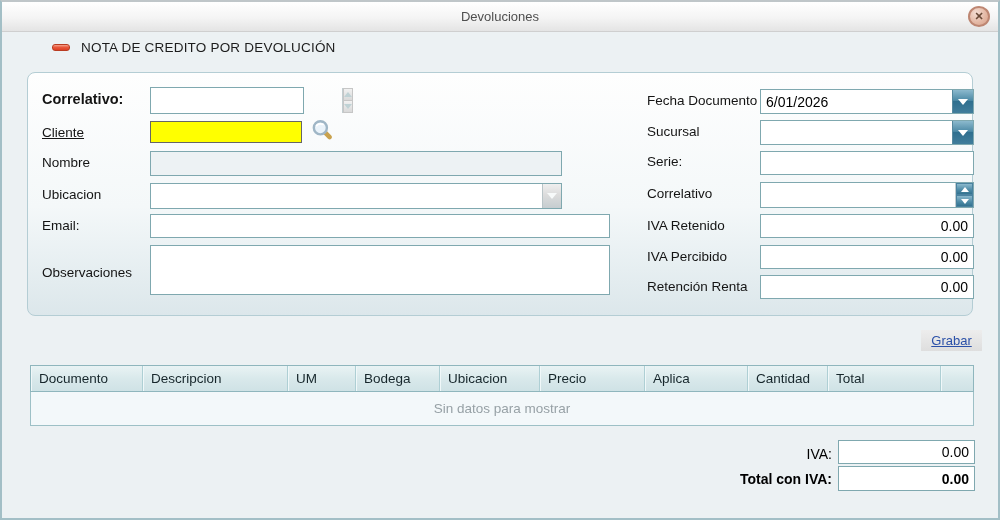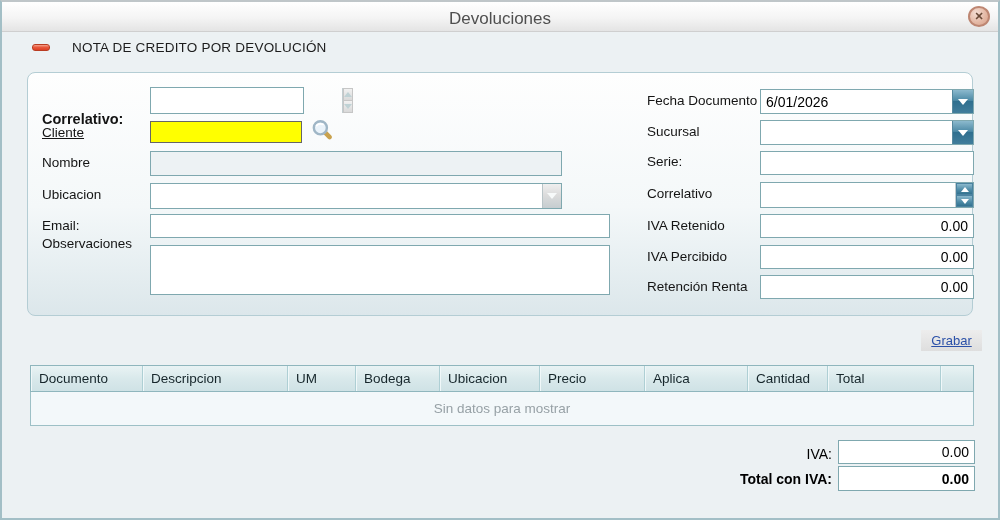--- a/index.html
+++ b/index.html
@@ -11,32 +11,32 @@
     overflow:hidden;
   }
   
   .titlebar {
     position:absolute; left:0; top:0; right:0; height:30px;
     background:linear-gradient(180deg,#ffffff 0%,#f4f4f4 55%,#e4e4e4 100%);
     border-bottom:1px solid #cfcfcf;
   }
   .title {
     position:absolute; left:0; right:0; top:7px; text-align:center;
-    font-size:17px; color:#4f4f4f;
+    font-size:13px; color:#4f4f4f;
   }
   .closebtn {
     position:absolute; right:8px; top:4px; width:22px; height:21px;
     border-radius:50%;
     background:radial-gradient(circle at 35% 30%, #f4ded4 0%, #e4b9a6 55%, #d79f87 100%);
     border:2px solid #bd8672; cursor:pointer;
     display:flex; align-items:center; justify-content:center;
   }
   .closebtn .x { font-size:11px; font-weight:bold; color:#6a4a38; line-height:1; }
   
-  .sect-head { position:absolute; left:30px; top:38px; display:flex; align-items:center; gap:22px; }
+  .sect-head { position:absolute; left:50px; top:38px; display:flex; align-items:center; gap:11px; }
   .minus-icon {
     width:18px; height:7px; border-radius:3px;
     background:linear-gradient(180deg,#f5a38d 0%,#e9593c 45%,#dd3f24 100%);
     border:1px solid #b93c21;
   }
   .sect-title { font-size:13.5px; color:#1d1d1d; letter-spacing:.2px; }
   
   .panel {
     position:absolute; left:25px; top:70px; width:946px; height:244px;
     border:1px solid #b4cdd4; border-radius:8px;
@@ -129,21 +129,21 @@
     </div>
   </div>
 
   <div class="sect-head">
     <span class="minus-icon"></span>
     <span class="sect-title">NOTA DE CREDITO POR DEVOLUCIÓN</span>
   </div>
 
   <div class="panel"></div>
 
-  <div class="lbl b" style="left:40px; top:89px;margin-top:20px;">Correlativo:</div>
+  <div class="lbl b" style="left:40px; top:89px;">Correlativo:</div>
   <div class="combo" style="left:148px; top:85px; width:154px; height:27px;">
     <input value="" style="">
     <div class="spin-col">
       <div class="spin-btn">
           <span class="chev-up-lt"></span>
         </div>
       <div class="spin-btn">
           <span class="chev-dn-lt"></span>
         </div>
     </div>
@@ -166,21 +166,21 @@
   <div class="combo" style="left:148px; top:181px; width:412px; height:26px;">
     <input value="" style="">
     <div class="btn-gray">
         <span class="tri-down-g"></span>
       </div>
   </div>
 
   <div class="lbl" style="left:40px; top:216px;">Email:</div>
   <input class="fld" style="left: 148px; top: 212px; width: 460px; height: 24px;" value="">
 
-  <div class="lbl" style="left:40px; top:234px;">Observaciones</div>
+  <div class="lbl" style="left:40px; top:263px;">Observaciones</div>
   <textarea class="fld" style="left: 148px; top: 243px; width: 460px; height: 50px; resize: none;"></textarea>
 
   <div class="lbl" style="left:645px; top:91px;">Fecha Documento</div>
   <div class="combo" style="left:758px; top:87px; width:214px; height:25px;">
     <input value="6/01/2026" style="">
     <div class="btn-teal">
         <span class="tri-down-w"></span>
       </div>
   </div>
 

